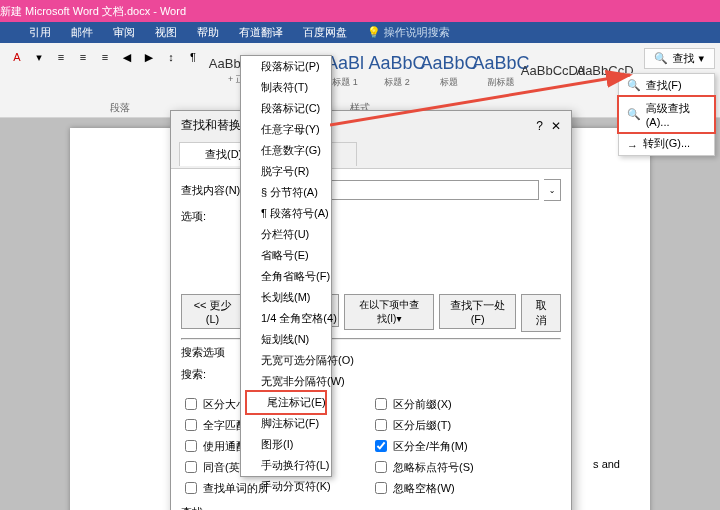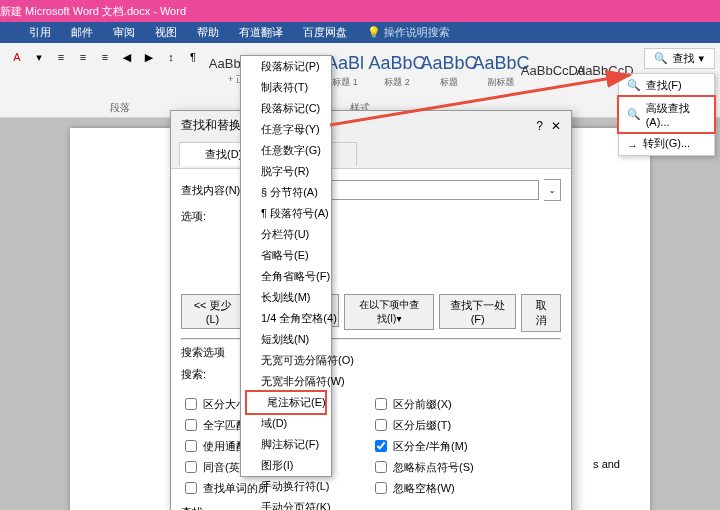--- a/index.html
+++ b/index.html
@@ -238,21 +238,20 @@
     <div class="menu-item">¶ 段落符号(A)</div>
     <div class="menu-item">分栏符(U)</div>
     <div class="menu-item">省略号(E)</div>
     <div class="menu-item">全角省略号(F)</div>
     <div class="menu-item">长划线(M)</div>
     <div class="menu-item">1/4 全角空格(4)</div>
     <div class="menu-item">短划线(N)</div>
     <div class="menu-item">无宽可选分隔符(O)</div>
     <div class="menu-item">无宽非分隔符(W)</div>
     <div class="menu-item highlighted">尾注标记(E)</div>
-    <div class="menu-item">域(D)</div>
     <div class="menu-item">脚注标记(F)</div>
     <div class="menu-item">图形(I)</div>
     <div class="menu-item">手动换行符(L)</div>
     <div class="menu-item">手动分页符(K)</div>
   </div>
 
 <svg class="arrow" style="left:330px;top:70px" width="310" height="60">
   <defs>
       <marker id="ah" markerWidth="10" markerHeight="10" refX="8" refY="3" orient="auto">
         <path d="M0,0 L0,6 L9,3 z" fill="#e74c3c"></path>

